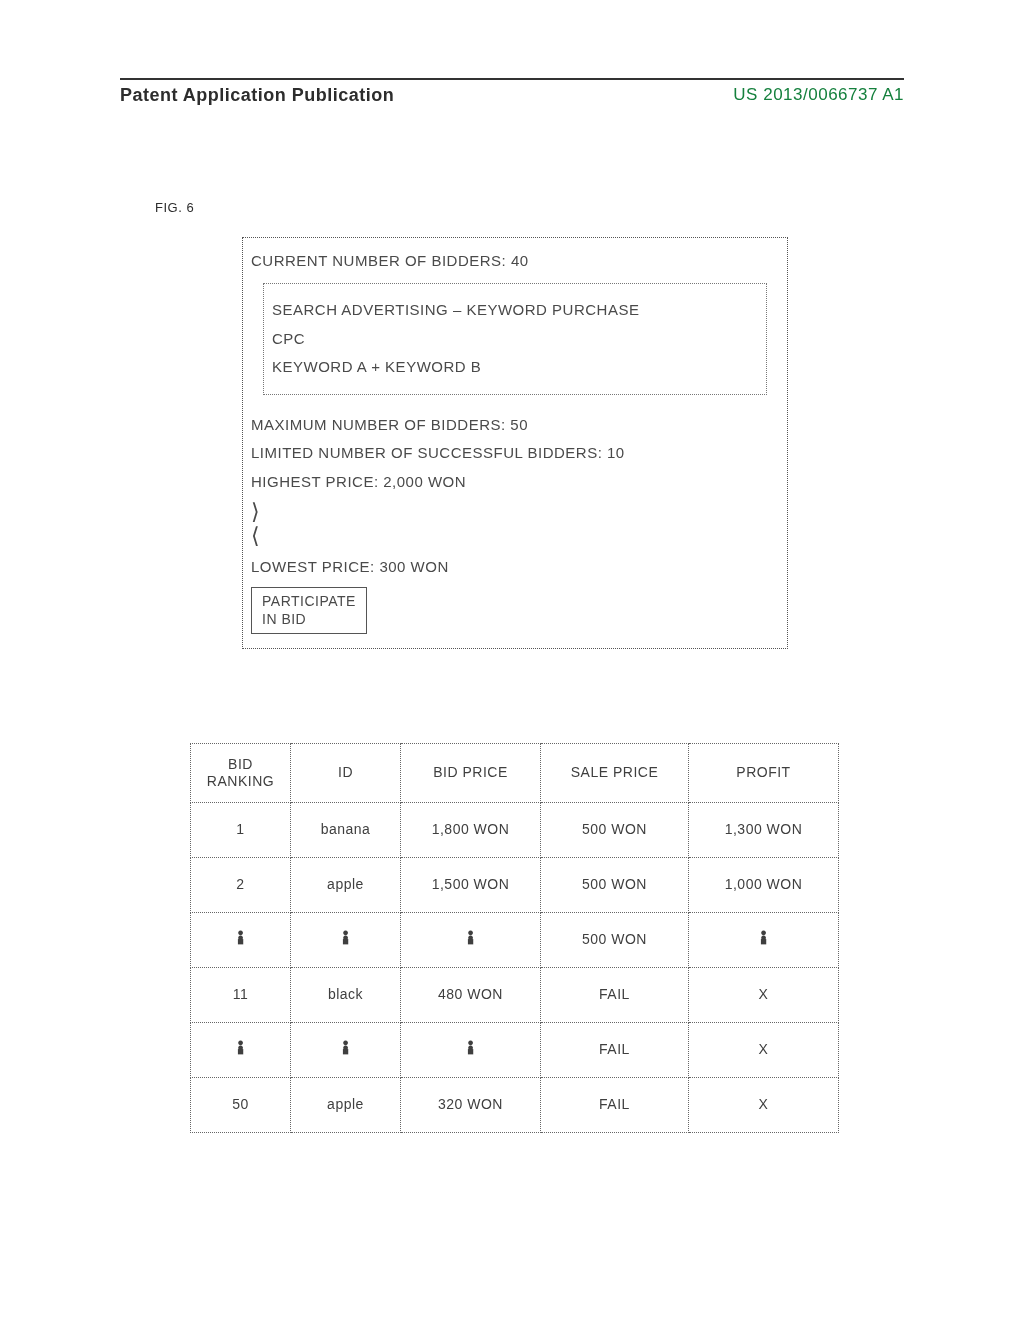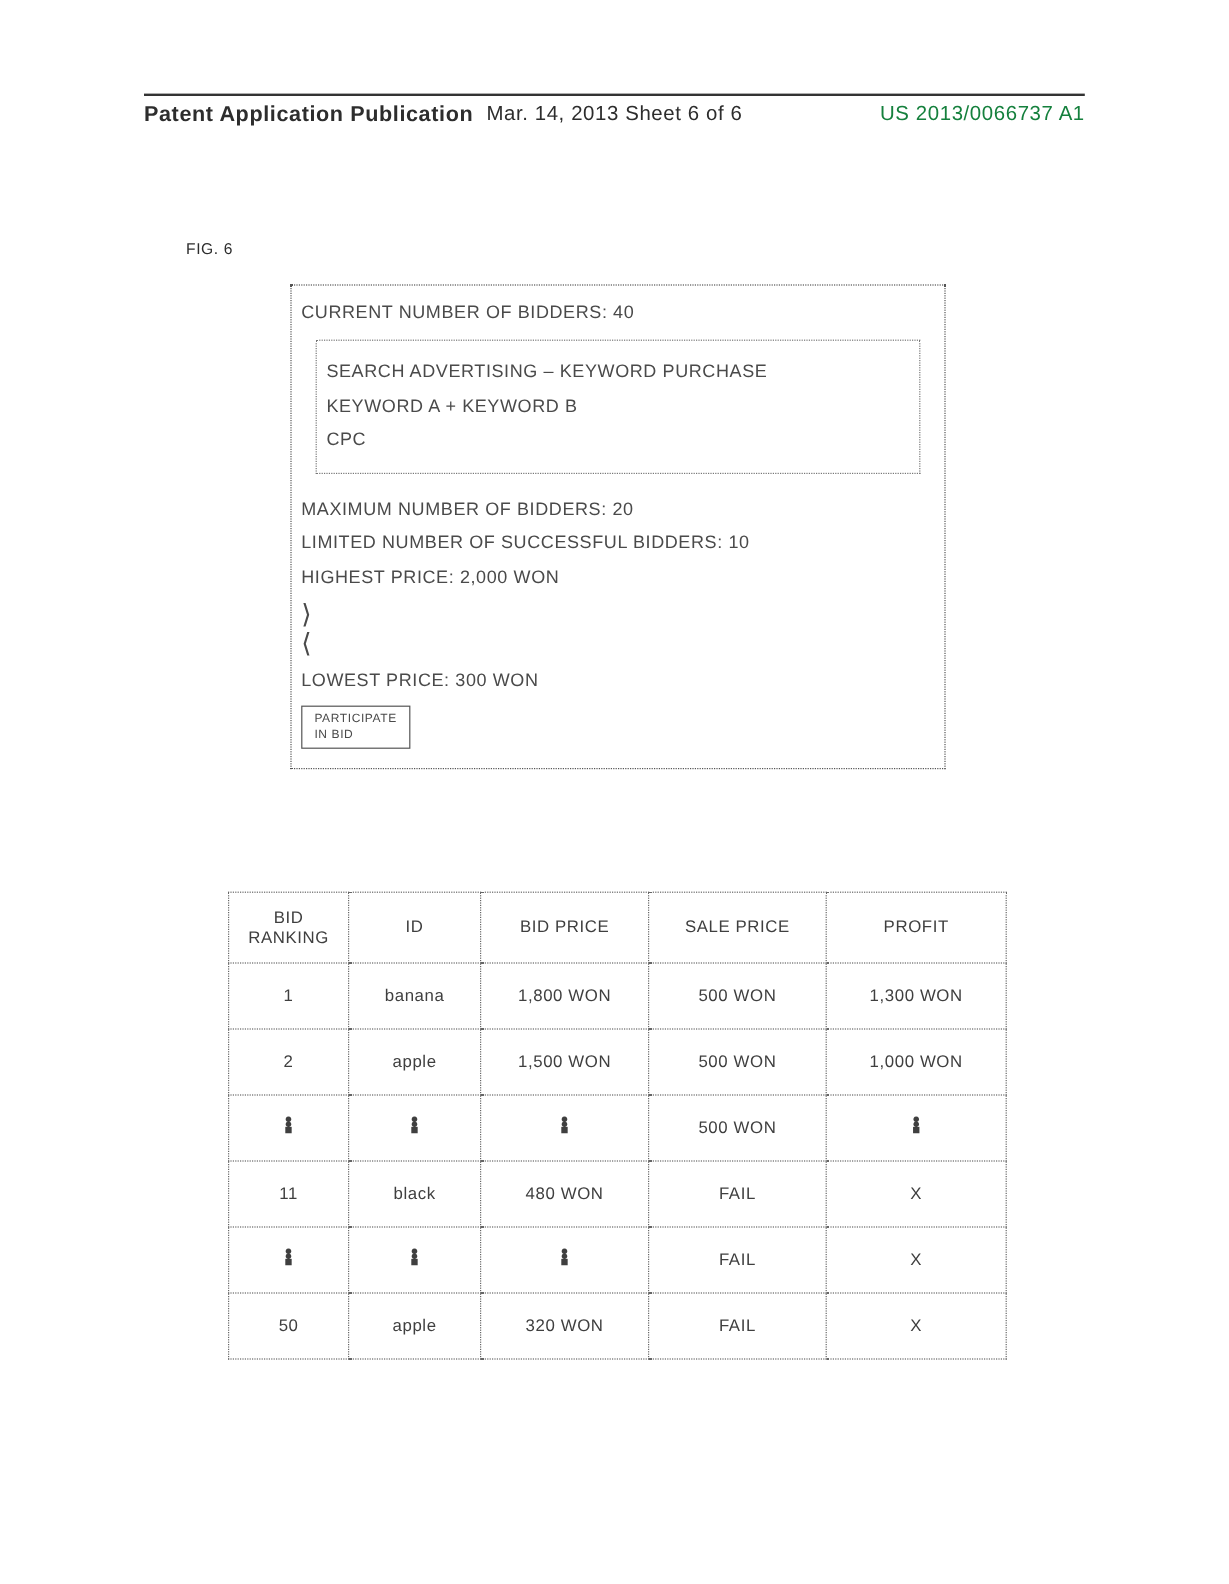--- a/index.html
+++ b/index.html
@@ -86,21 +86,21 @@
     line-height: 1.1;
     margin: 4px 0 4px 0;
     letter-spacing: -4px;
   }
   .participate {
     display: inline-block;
     border: 1px solid #555;
     padding: 4px 10px;
     line-height: 1.3;
     margin-top: 6px;
-    font-size: 10px;
+    font-size: 14px;
   }
   .tbl {
     position: absolute;
     top: 743px;
     left: 190px;
     border-collapse: collapse;
     width: 648px;
     table-layout: fixed;
   }
   .tbl th, .tbl td {
@@ -135,34 +135,33 @@
     padding: 2px 16px;
   }
 </style>
 </head>
 <body>
 
 <div class="page">
 
   <div class="header-line"></div>
   <div class="header-left">Patent Application Publication</div>
-  <div class="header-mid">Mar. 14, 2013  Sheet 6 of 6</div>
   <div class="header-right">US 2013/0066737 A1</div>
 
   <div class="fig-label">FIG. 6</div>
 
   <div class="panel">
     <div class="panel-top">CURRENT NUMBER OF BIDDERS: 40</div>
     <div class="panel-info">
       <div>SEARCH ADVERTISING – KEYWORD PURCHASE</div>
+      <div>CPC</div>
       <div>KEYWORD A + KEYWORD B</div>
-      <div>CPC</div>
     </div>
     <div class="panel-below">
-      <div>MAXIMUM NUMBER OF BIDDERS: 20</div>
+      <div>MAXIMUM NUMBER OF BIDDERS: 50</div>
       <div>LIMITED NUMBER OF SUCCESSFUL BIDDERS: 10</div>
       <div>HIGHEST PRICE: 2,000 WON</div>
       <div><span class="countdown">⟩<br>⟨</span></div>
       <div>LOWEST PRICE: 300 WON</div>
       <div><span class="participate">PARTICIPATE<br>IN BID</span></div>
     </div>
   </div>
 
   <table class="tbl">
     <colgroup>

